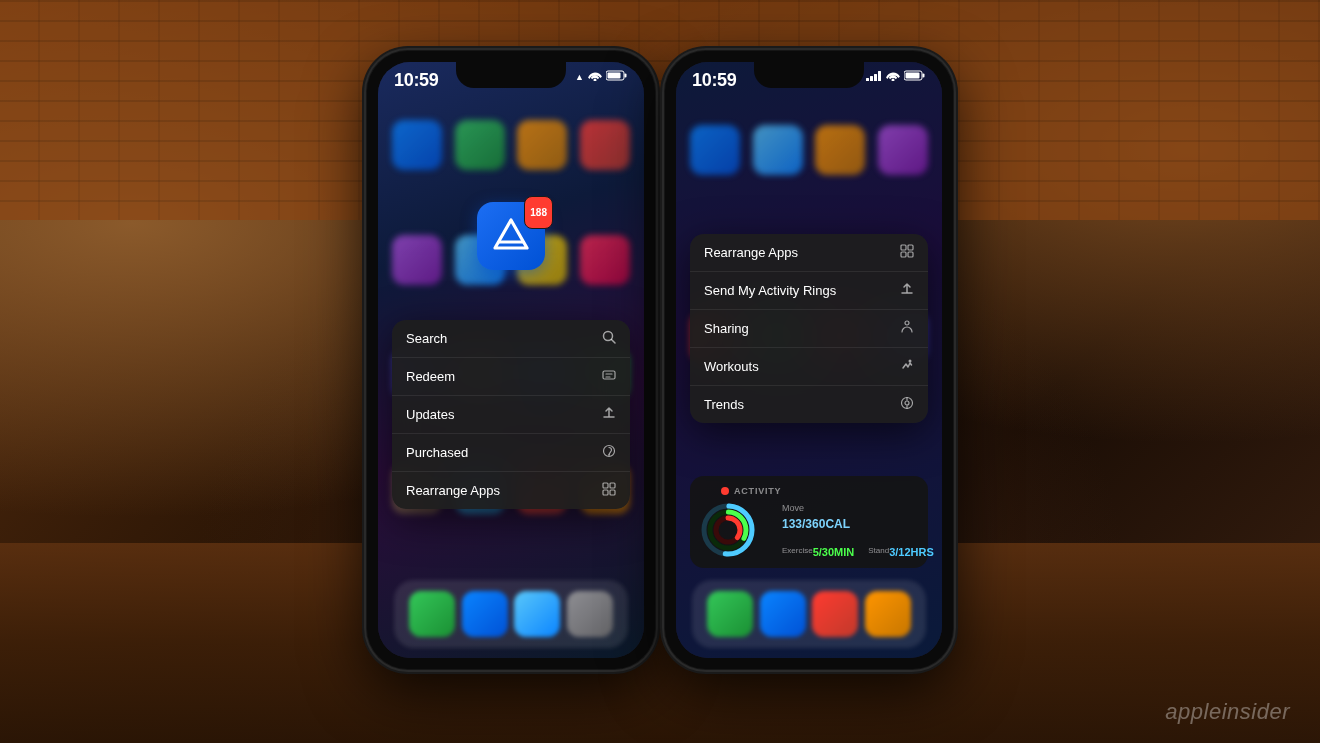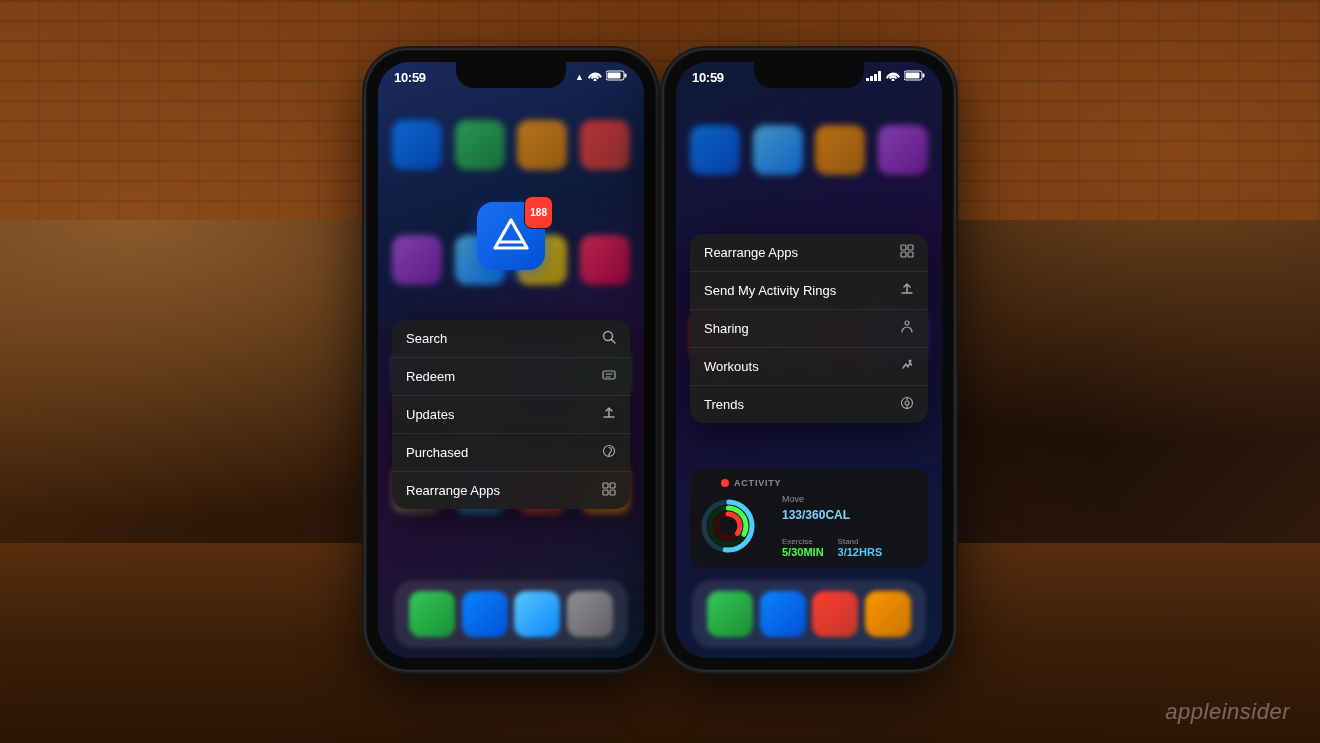--- a/index.html
+++ b/index.html
@@ -119,21 +119,21 @@
       padding-top: 8px;
       padding-left: 16px;
       padding-right: 16px;
       z-index: 9;
       color: white;
       font-size: 11px;
       font-weight: 600;
     }
 
     .status-time {
-      font-size: 13px;
+      font-size: 18px;
       font-weight: 700;
       letter-spacing: -0.3px;
     }
 
     .status-icons {
       margin-left: auto;
       display: flex;
       gap: 4px;
       align-items: center;
       font-size: 10px;
@@ -347,21 +347,21 @@
       margin-bottom: 4px;
     }
 
     .bottom-stats {
       display: flex;
       gap: 14px;
     }
 
     .stat-item {
       display: flex;
-      flex-direction: column;
+      flex-direction: row;
       justify-content: space-between;
     }
 
     .stat-label {
       color: rgba(255,255,255,0.5);
       font-size: 8px;
     }
 
     .stat-value {
       font-size: 11px;

